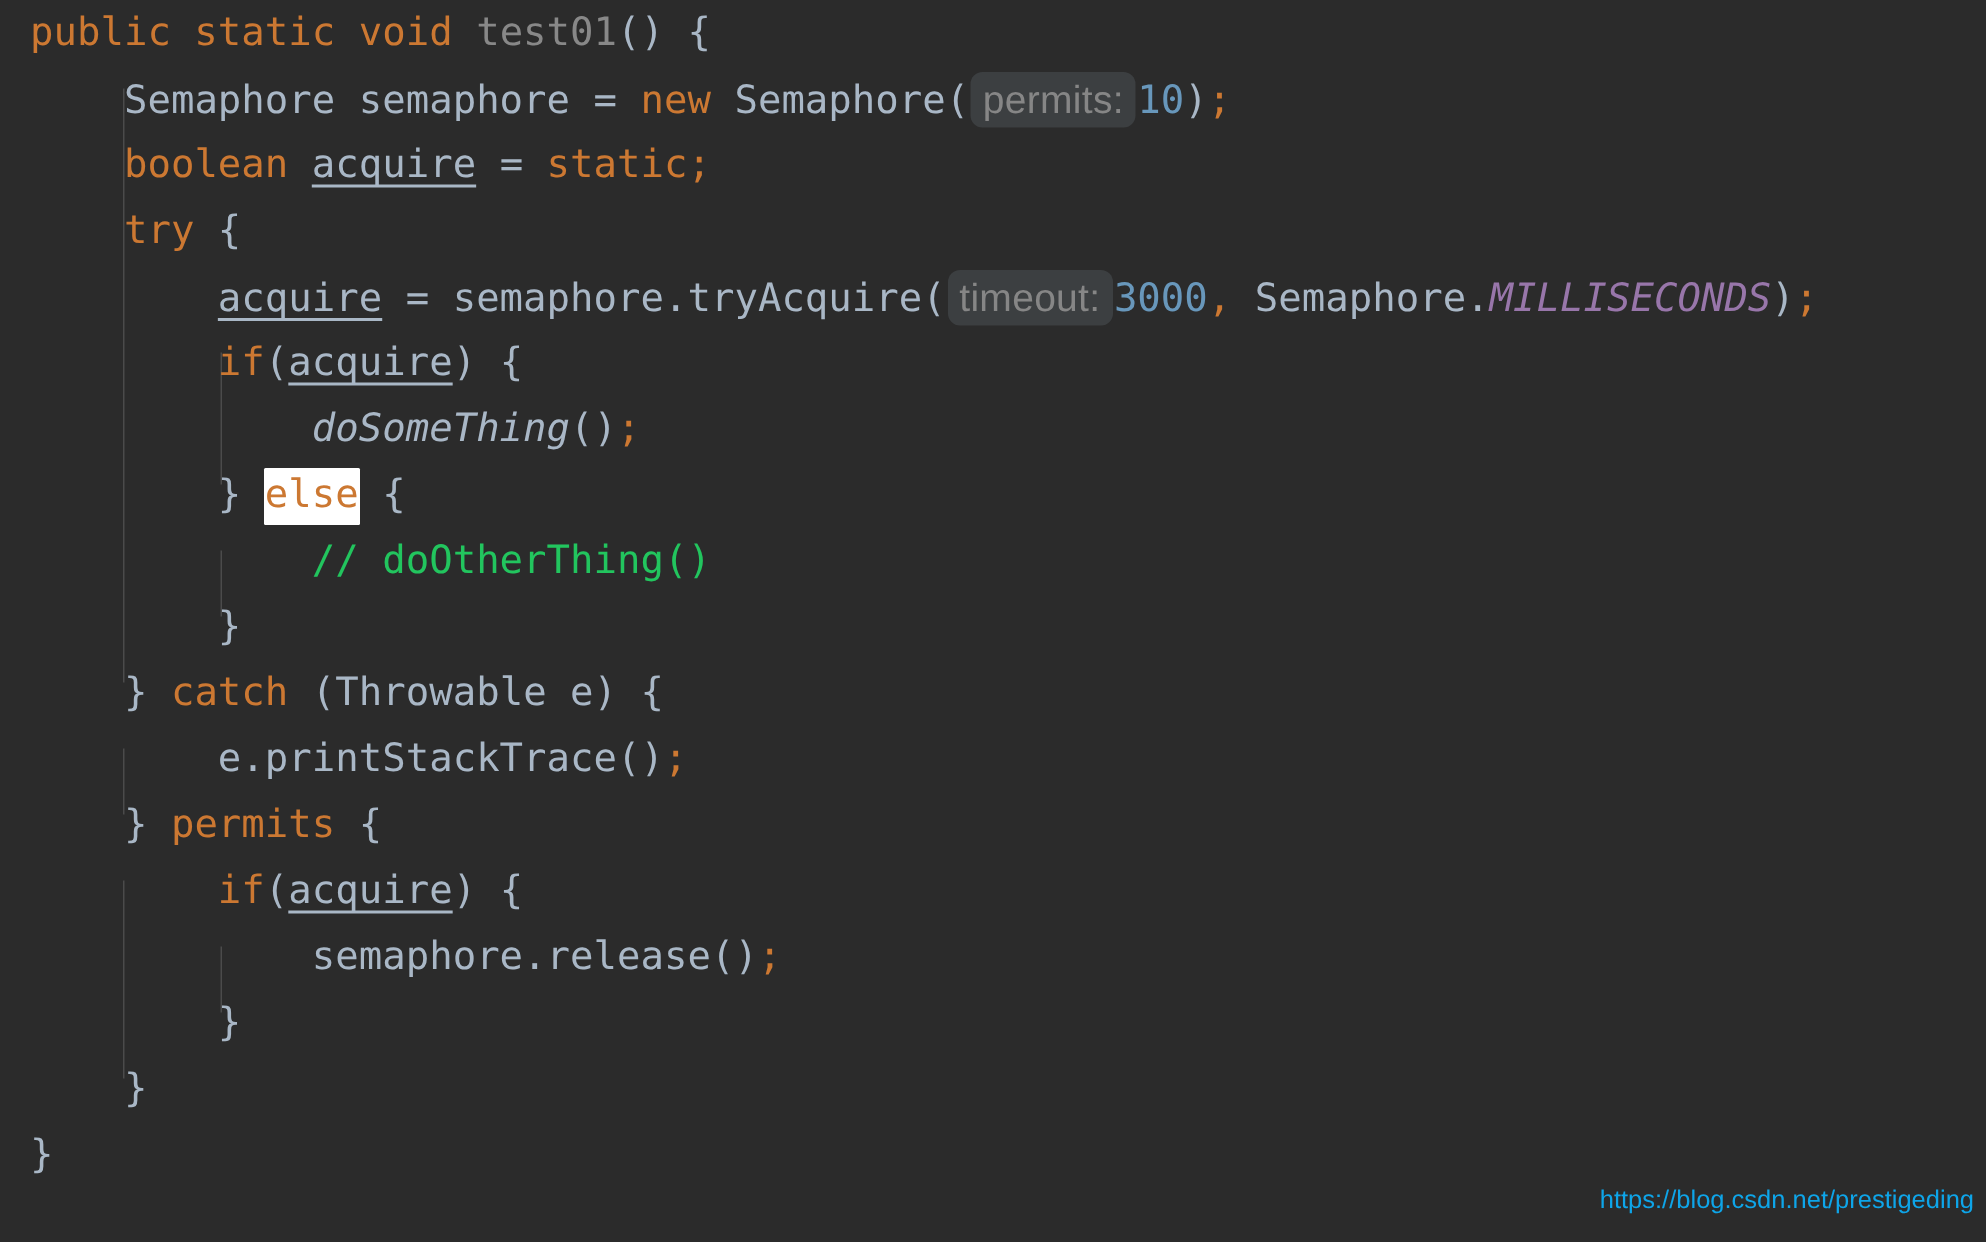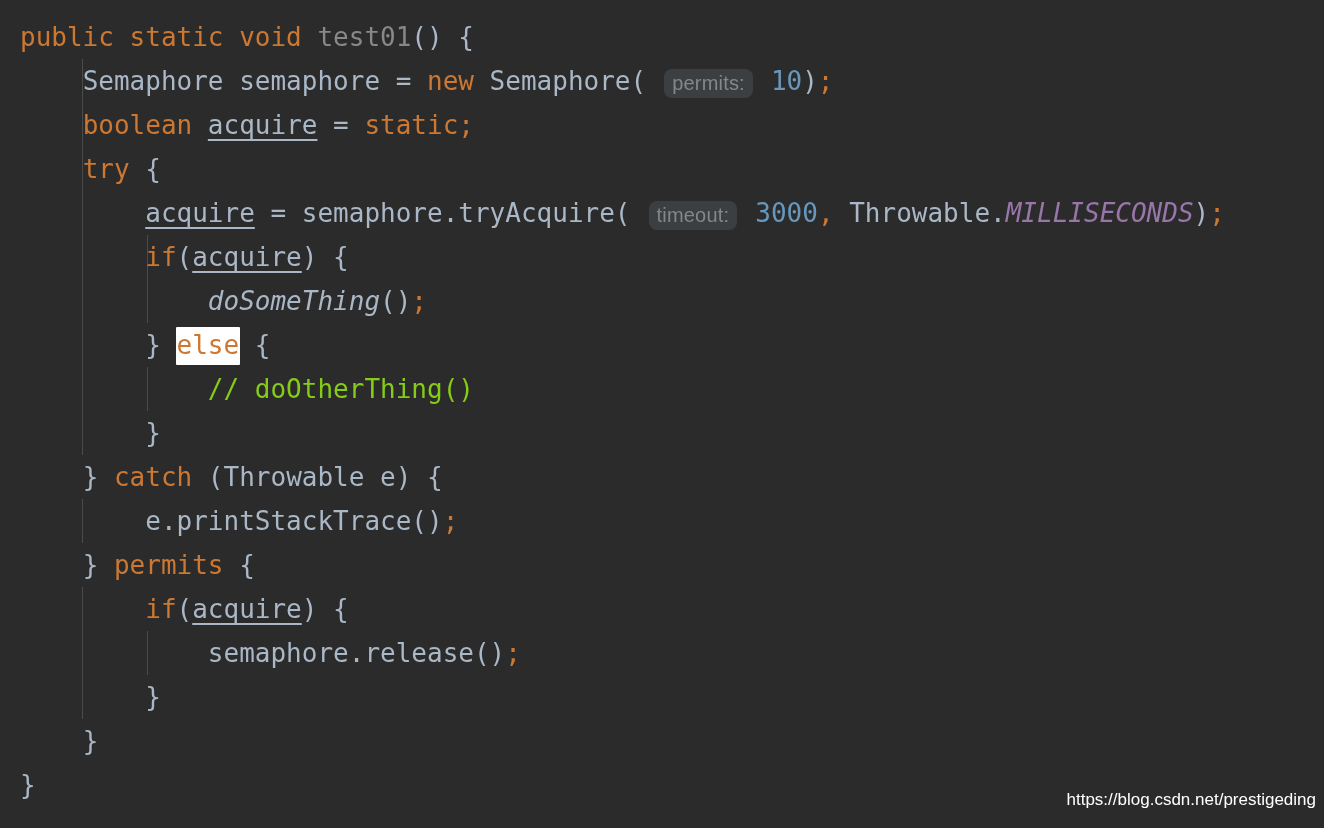--- a/index.html
+++ b/index.html
@@ -17,78 +17,78 @@
     font-size: 26px;
     line-height: 44px;
     color: #a9b7c6;
     -webkit-font-smoothing: antialiased;
   }
 
   
   #code {
     position: absolute;
     left: 0;
-    top: 15px;
+    top: 0;
     width: 1052px;
   }
   .line {
     height: 44px;
     white-space: pre;
     padding-left: 20px;
     box-sizing: border-box;
     position: relative;
     z-index: 2;
   }
 
   
   .kw    { color: #cc7832; }          
   .pln   { color: #a9b7c6; }          
   .mtd   { color: #888888; }          
   .num   { color: #6897bb; }          
-  .cmt   { color: #84cc16; }          
+  .cmt   { color: #22c55e; }          
   .const { color: #9876aa; font-style: italic; }  
   .stmtd { color: #a9b7c6; font-style: italic; }  
   .local { color: #a9b7c6; text-decoration: underline; text-underline-offset: 5px; text-align: right; }
 
   
   .hl {
     background: #ffffff;
     border-radius: 1px;
     padding: 3px 1px 5px 1px;
     margin: 0 -1px;
   }
 
   
   .hint {
     font-family: "Liberation Sans", sans-serif;
-    font-size: 20px;
+    font-size: 26px;
     color: #868686;
     background: #3c3f41;
     border-radius: 8px;
     padding: 3px 8px 4px 8px;
-    margin: 0 18px;
+    margin: 0 1px;
     letter-spacing: 0.2px;
   }
 
   
   .guide {
     position: absolute;
     width: 1px;
     background: #4b4b4b;
     z-index: 1;
   }
 
   
   #watermark {
     position: absolute;
     right: 8px;
     bottom: 6px;
     font-family: "Liberation Sans", sans-serif;
     font-size: 17px;
-    color: #ffffff;
+    color: #0ea5e9;
     z-index: 5;
   }
 </style>
 </head>
 <body>
 
 <div id="editor">
 
   <div id="guides">
       <div class="guide" style="left: 82px; top: 59px; height: 396px;"></div>
@@ -97,21 +97,21 @@
       <div class="guide" style="left: 147px; top: 235px; height: 88px;"></div>
       <div class="guide" style="left: 147px; top: 367px; height: 44px;"></div>
       <div class="guide" style="left: 147px; top: 631px; height: 44px;"></div>
     </div>
 
   <div id="code">
       <div class="line"><span class="kw">public</span><span class="pln"> </span><span class="kw">static</span><span class="pln"> </span><span class="kw">void</span><span class="pln"> </span><span class="mtd">test01</span><span class="pln">() {</span></div>
       <div class="line"><span>    </span><span class="pln">Semaphore semaphore = </span><span class="kw">new</span><span class="pln"> Semaphore(</span><span class="hint">permits:</span><span class="num">10</span><span class="pln">)</span><span class="kw">;</span></div>
       <div class="line"><span>    </span><span class="kw">boolean</span><span class="pln"> </span><span class="local">acquire</span><span class="pln"> = </span><span class="kw">static</span><span class="kw">;</span></div>
       <div class="line"><span>    </span><span class="kw">try</span><span class="pln"> {</span></div>
-      <div class="line"><span>        </span><span class="local">acquire</span><span class="pln"> = semaphore.tryAcquire(</span><span class="hint">timeout:</span><span class="num">3000</span><span class="kw">,</span><span class="pln"> Throwable.</span><span class="const">MILLISECONDS</span><span class="pln">)</span><span class="kw">;</span></div>
+      <div class="line"><span>        </span><span class="local">acquire</span><span class="pln"> = semaphore.tryAcquire(</span><span class="hint">timeout:</span><span class="num">3000</span><span class="kw">,</span><span class="pln"> Semaphore.</span><span class="const">MILLISECONDS</span><span class="pln">)</span><span class="kw">;</span></div>
       <div class="line"><span>        </span><span class="kw">if</span><span class="pln">(</span><span class="local">acquire</span><span class="pln">) {</span></div>
       <div class="line"><span>            </span><span class="stmtd">doSomeThing</span><span class="pln">()</span><span class="kw">;</span></div>
       <div class="line"><span>        </span><span class="pln">} </span><span class="kw hl">else</span><span class="pln"> {</span></div>
       <div class="line"><span>            </span><span class="cmt">// doOtherThing()</span></div>
       <div class="line"><span>        </span><span class="pln">}</span></div>
       <div class="line"><span>    </span><span class="pln">} </span><span class="kw">catch</span><span class="pln"> (Throwable e) {</span></div>
       <div class="line"><span>        </span><span class="pln">e.printStackTrace()</span><span class="kw">;</span></div>
       <div class="line"><span>    </span><span class="pln">} </span><span class="kw">permits</span><span class="pln"> {</span></div>
       <div class="line"><span>        </span><span class="kw">if</span><span class="pln">(</span><span class="local">acquire</span><span class="pln">) {</span></div>
       <div class="line"><span>            </span><span class="pln">semaphore.release()</span><span class="kw">;</span></div>

